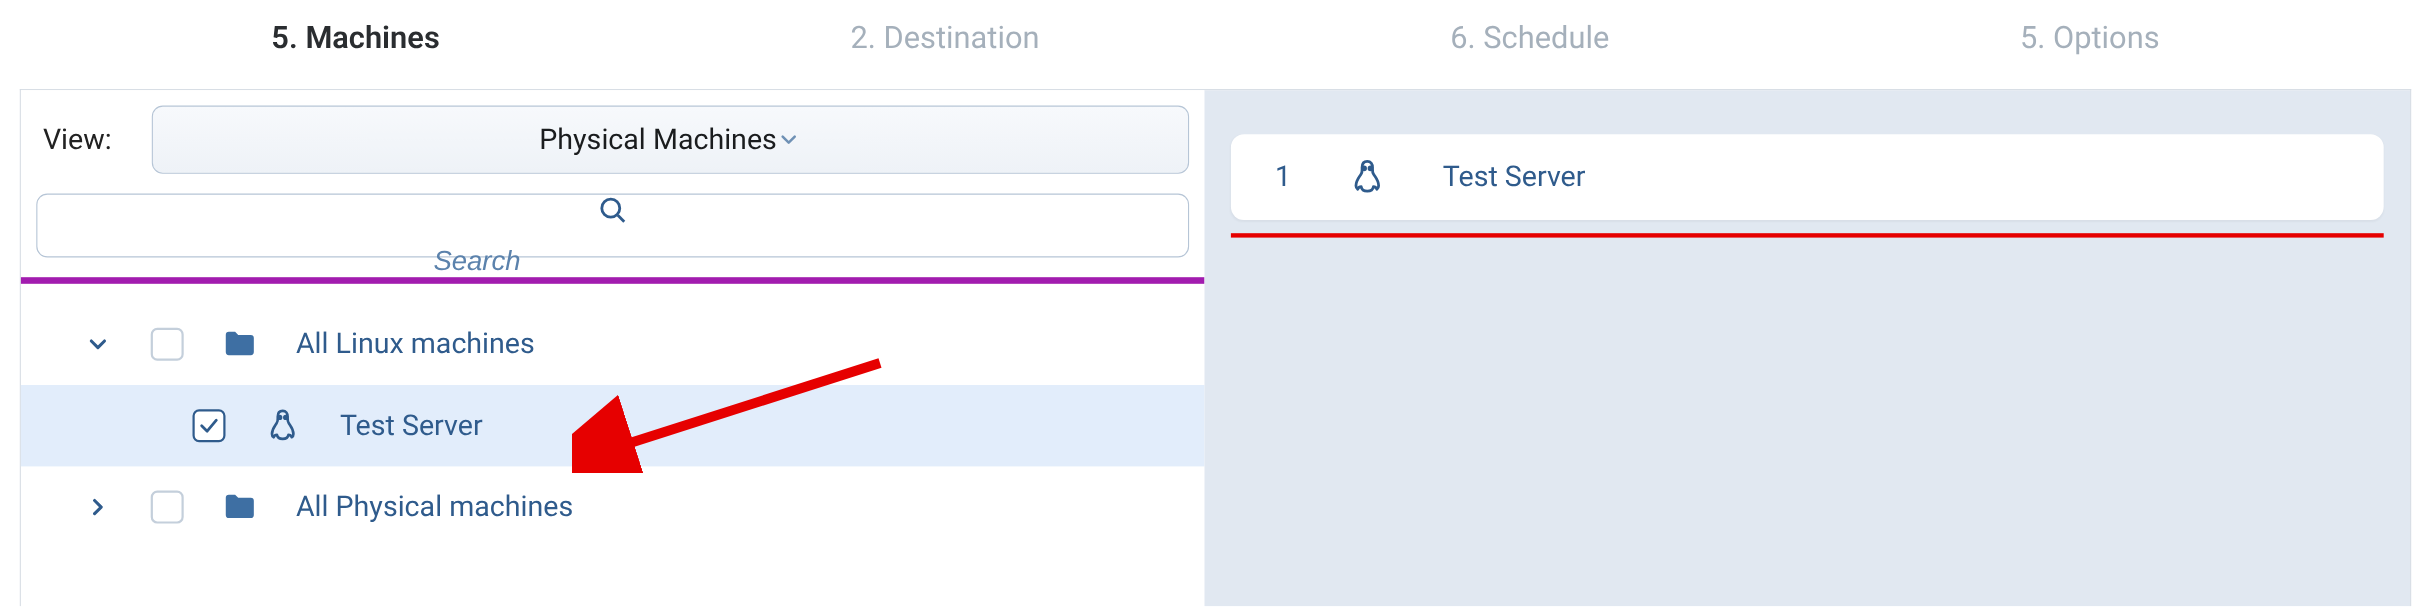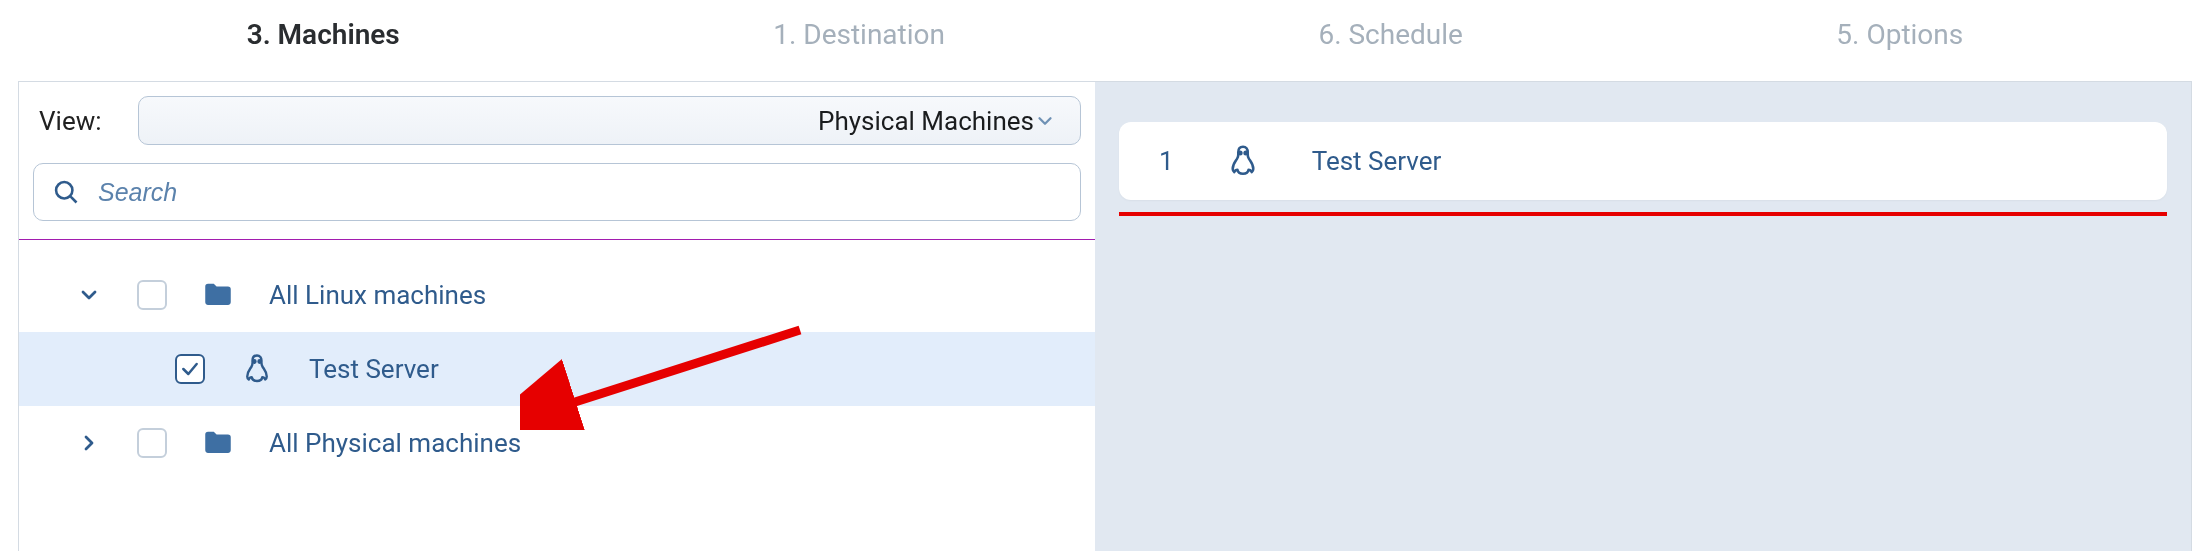--- a/index.html
+++ b/index.html
@@ -48,59 +48,60 @@
   .right-pane {
     flex: 1;
     background: #e1e8f1;
     padding: 40px 24px 0 24px;
     position: relative;
   }
 
   
   .controls {
     padding: 14px 14px 18px 14px;
-    border-bottom: 1px solid #a21caf;
+    border-bottom: 6px solid #a21caf;
   }
   .view-row {
     display: flex;
     align-items: center;
     gap: 36px;
     margin-bottom: 18px;
   }
   .view-label {
     font-size: 26px;
     color: #222;
     padding-left: 6px;
   }
   .select-wrap {
     flex: 1;
-    height: 49px;
+    height: 62px;
     border: 1px solid #b6c5d6;
     border-radius: 10px;
     background: linear-gradient(#f7f9fc, #eef2f7);
     display: flex;
     align-items: center;
     padding: 0 24px;
-    justify-content: flex-end;
+    justify-content: center;
     cursor: pointer;
   }
   .select-value {
     font-size: 26px;
     color: #1a1c1e;
   }
   .chev { width: 22px; height: 22px; }
 
   .search-wrap {
     height: 58px;
     border: 1px solid #b6c5d6;
     border-radius: 10px;
     display: flex;
     align-items: center;
     padding: 0 18px;
     gap: 18px;
+    flex-direction: column;
   }
   .search-wrap svg { flex: none; }
   .search-input {
     flex: 1;
     border: none;
     outline: none;
     font-size: 25px;
     color: #2f5b8c;
     font-style: italic;
     background: transparent;
@@ -176,22 +177,22 @@
   .anno-arrow {
     position: absolute;
     pointer-events: none;
     z-index: 50;
   }
 </style>
 </head>
 <body>
 
 <div class="steps">
-  <div class="step active">3. Machines</div>
-  <div class="step">1. Destination</div>
+  <div class="step active">5. Machines</div>
+  <div class="step">2. Destination</div>
   <div class="step">6. Schedule</div>
   <div class="step">5. Options</div>
 </div>
 
 <div class="panes">
 
   <div class="left-pane">
 
     <div class="controls">
       <div class="view-row">

